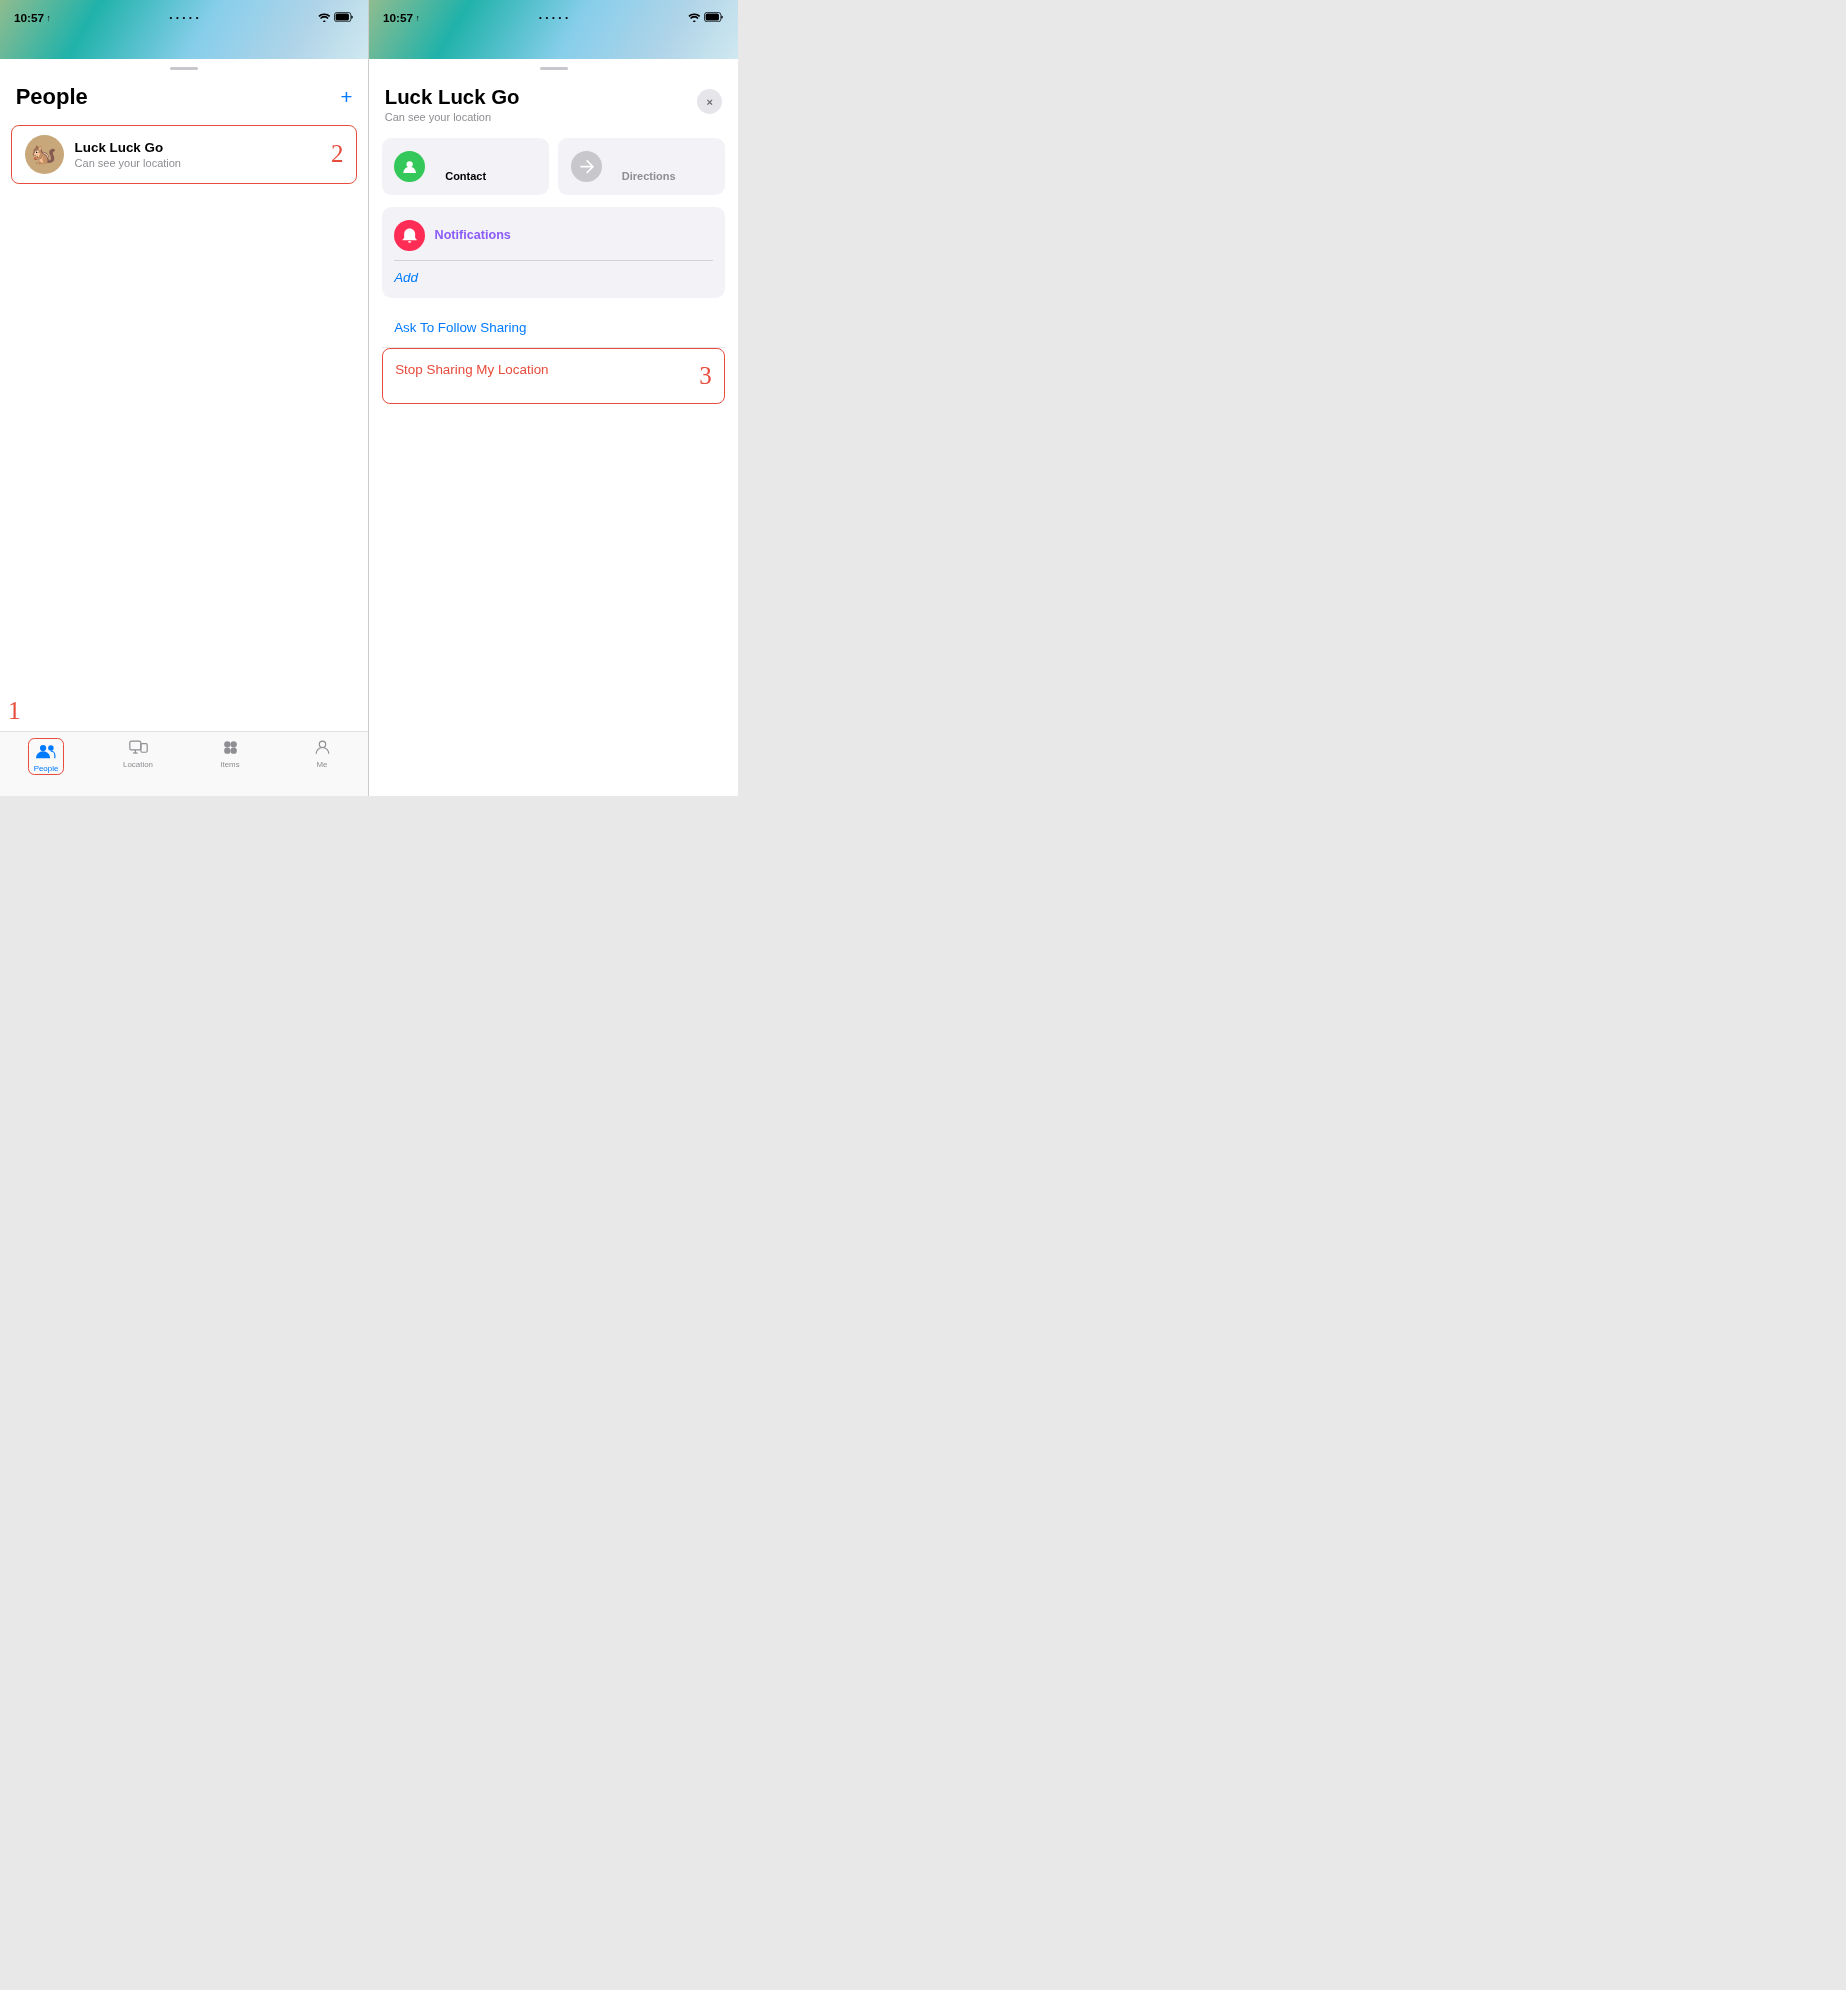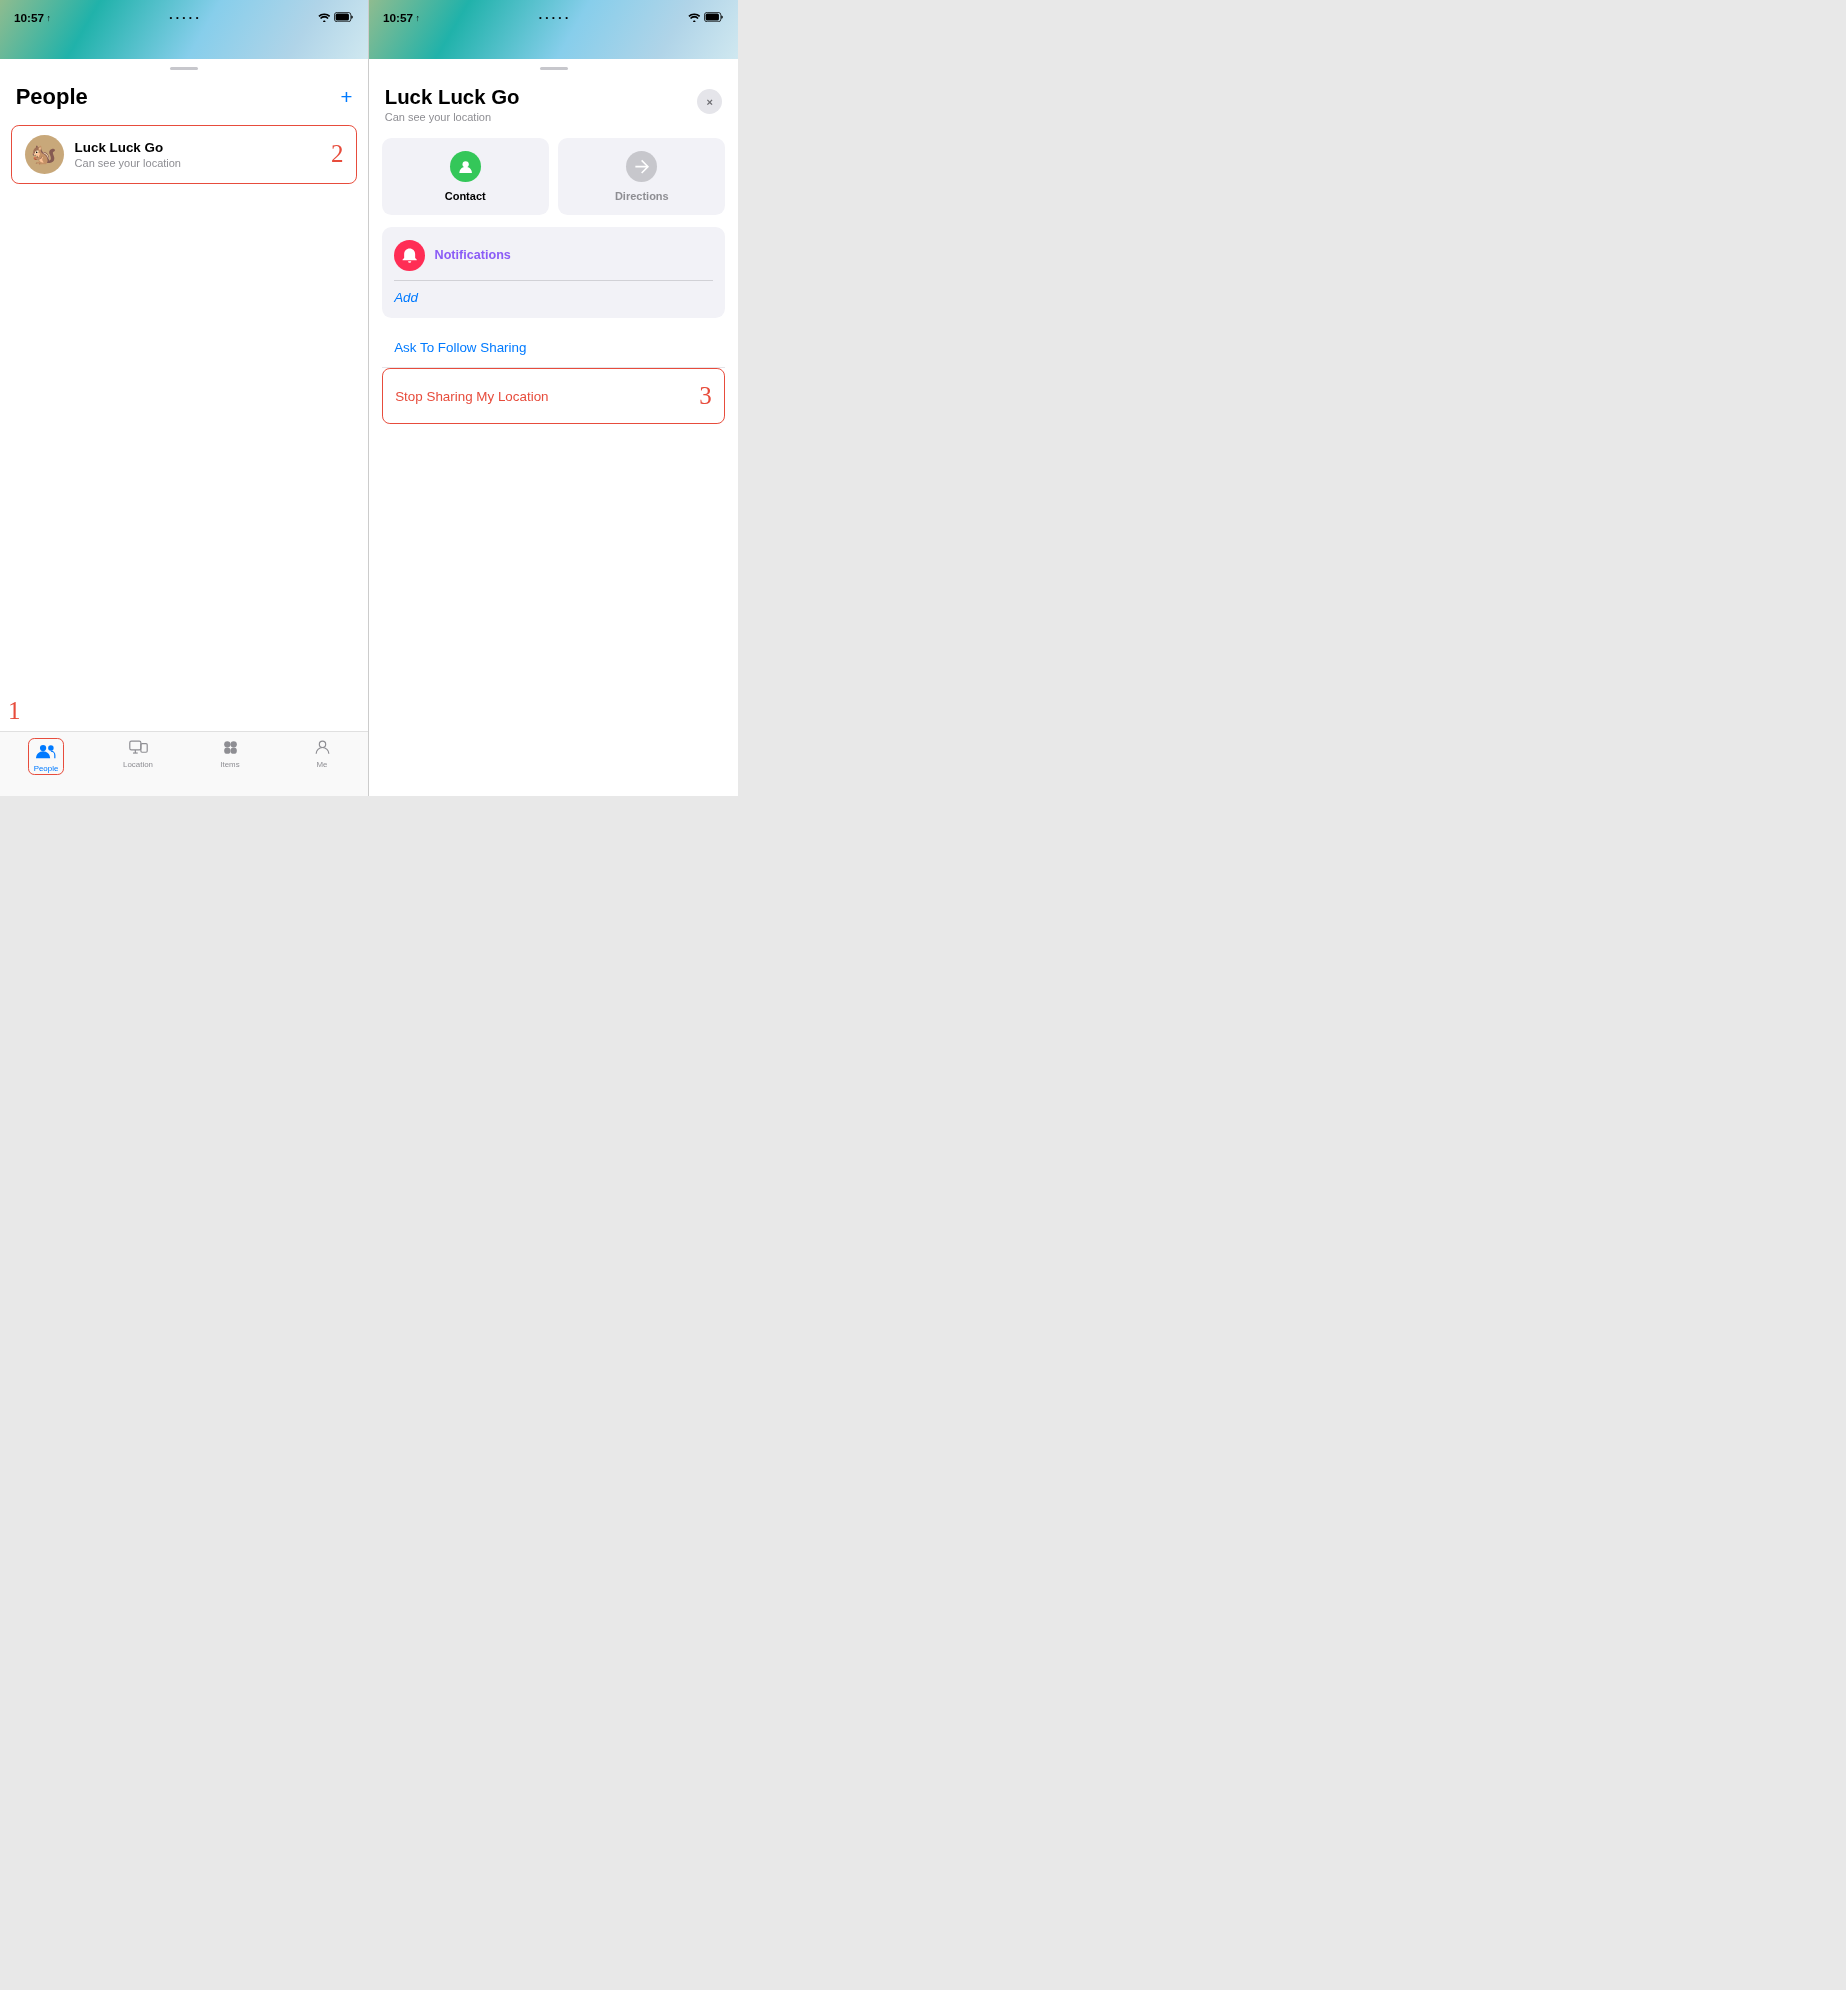--- a/index.html
+++ b/index.html
@@ -188,23 +188,23 @@
       gap: 9.4px;
       padding: 6.3px 12.6px 12.6px 12.6px;
     }
 
     .action-card {
       flex: 1;
       background: #f2f2f7;
       border-radius: 9.4px;
       padding: 12.6px;
       display: flex;
-      flex-direction: column;
-      align-items: center;
-      gap: 8px;
+      flex-direction: row;
+      align-items: flex-end;
+      gap: 20px;
       cursor: pointer;
     }
 
     .action-icon-circle {
       width: 31px;
       height: 31px;
       border-radius: 50%;
       display: flex;
       align-items: center;
       justify-content: center;
@@ -277,21 +277,21 @@
 
     .stop-sharing-item {
       color: #e74c3c;
       border: 1.6px solid #e74c3c;
       border-radius: 7.9px;
       margin: 0 12.6px;
       padding: 12.6px;
       font-size: 13.4px;
       cursor: pointer;
       display: flex;
-      align-items: center;
+      align-items: flex-start;
       justify-content: space-between;
       background: white;
     }
 
     .step-number-3 {
       font-size: 25px;
       color: #e74c3c;
       font-weight: 400;
       font-family: Georgia, serif;
     }

